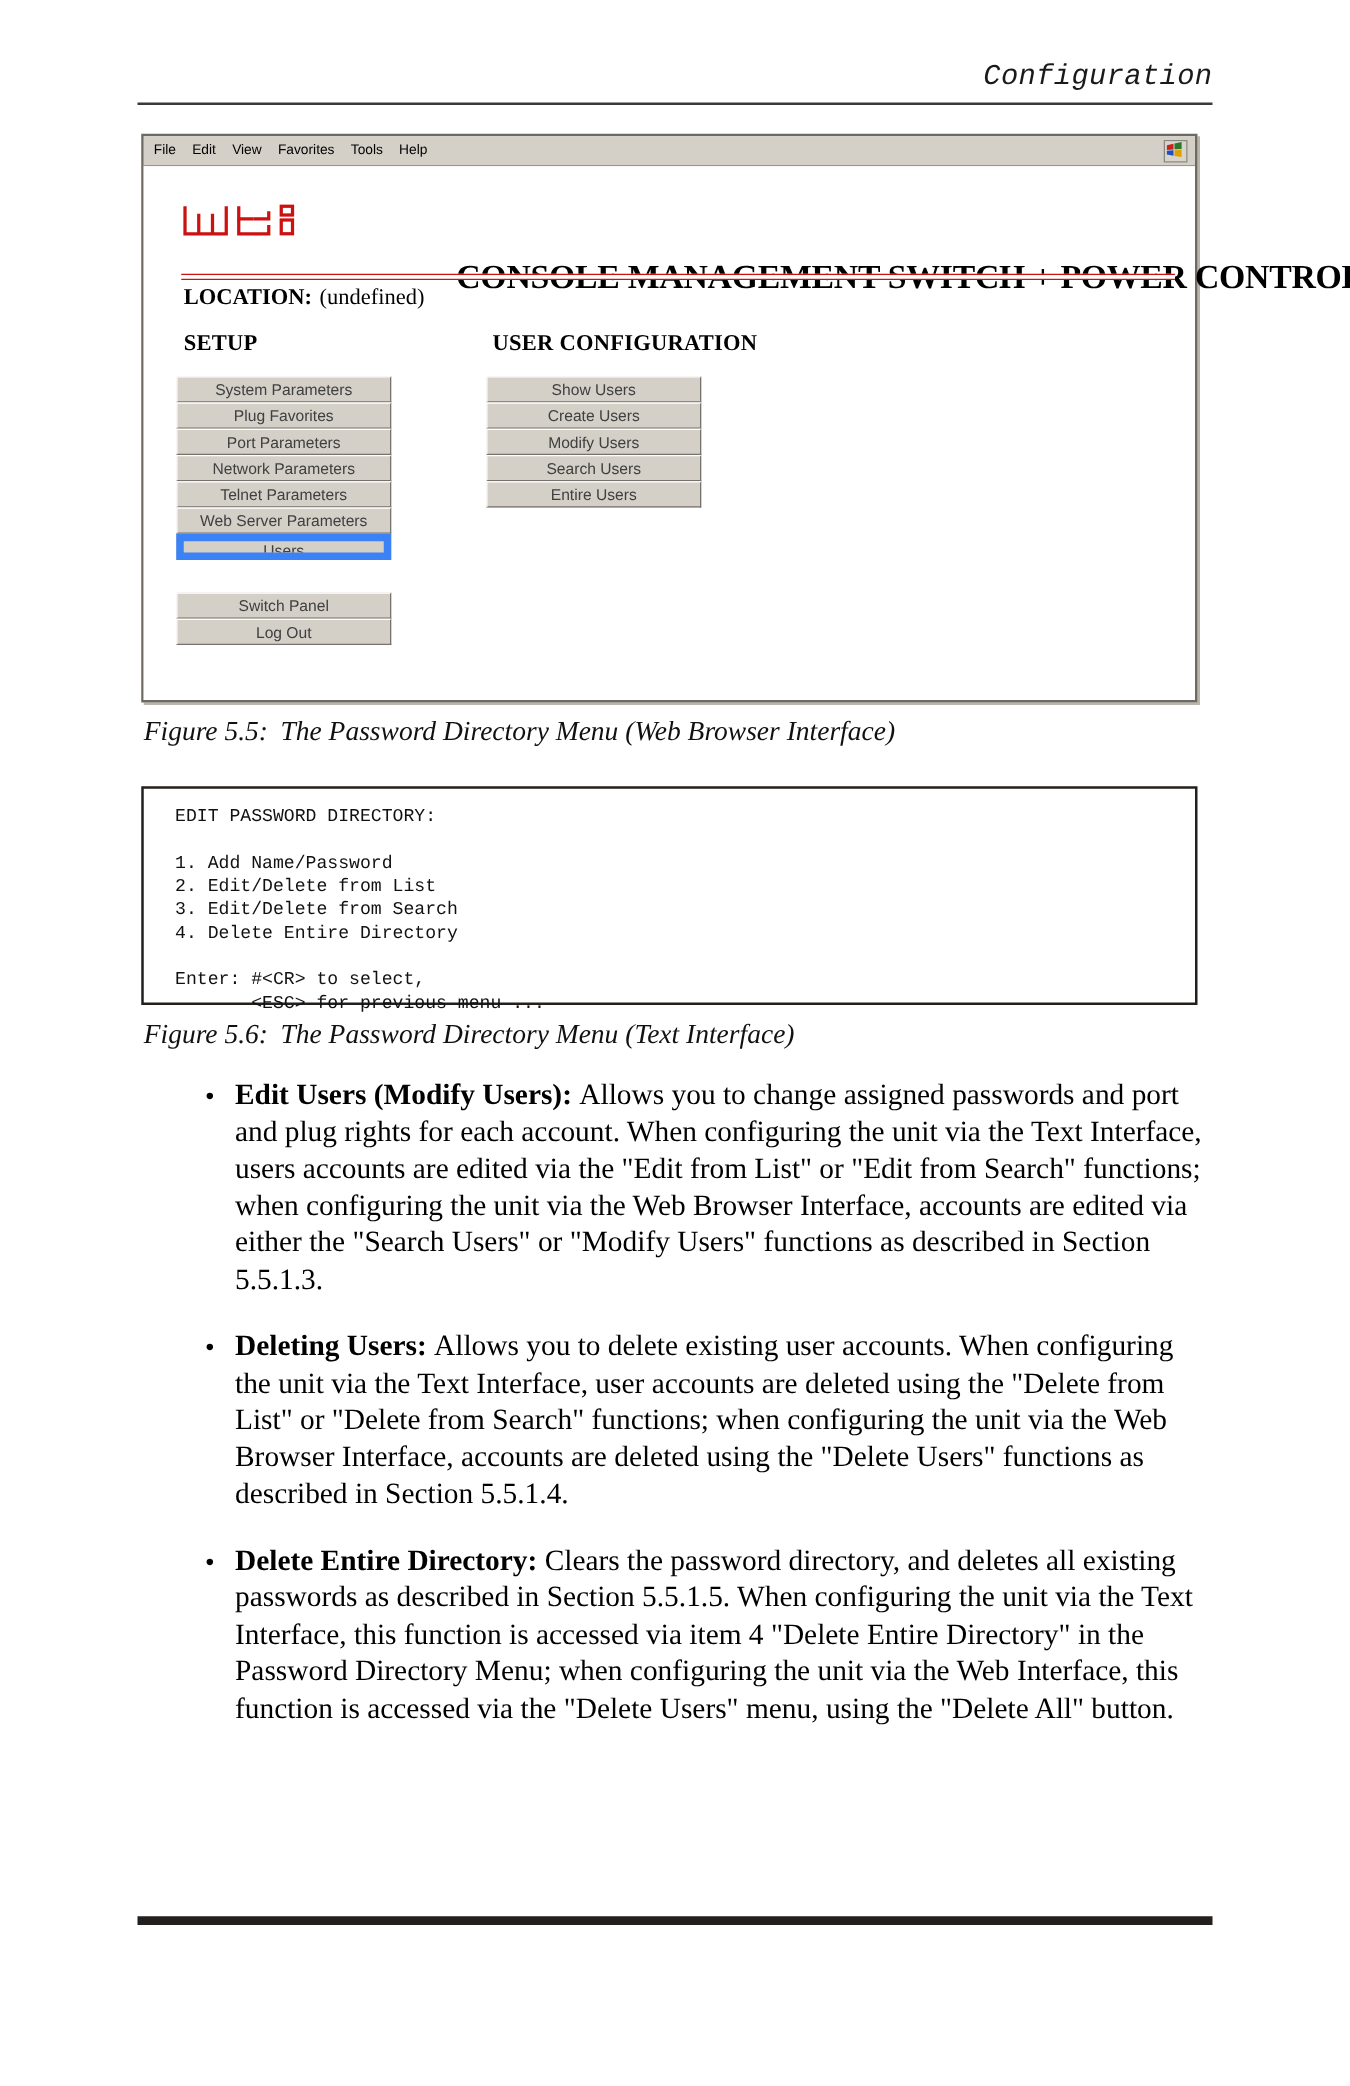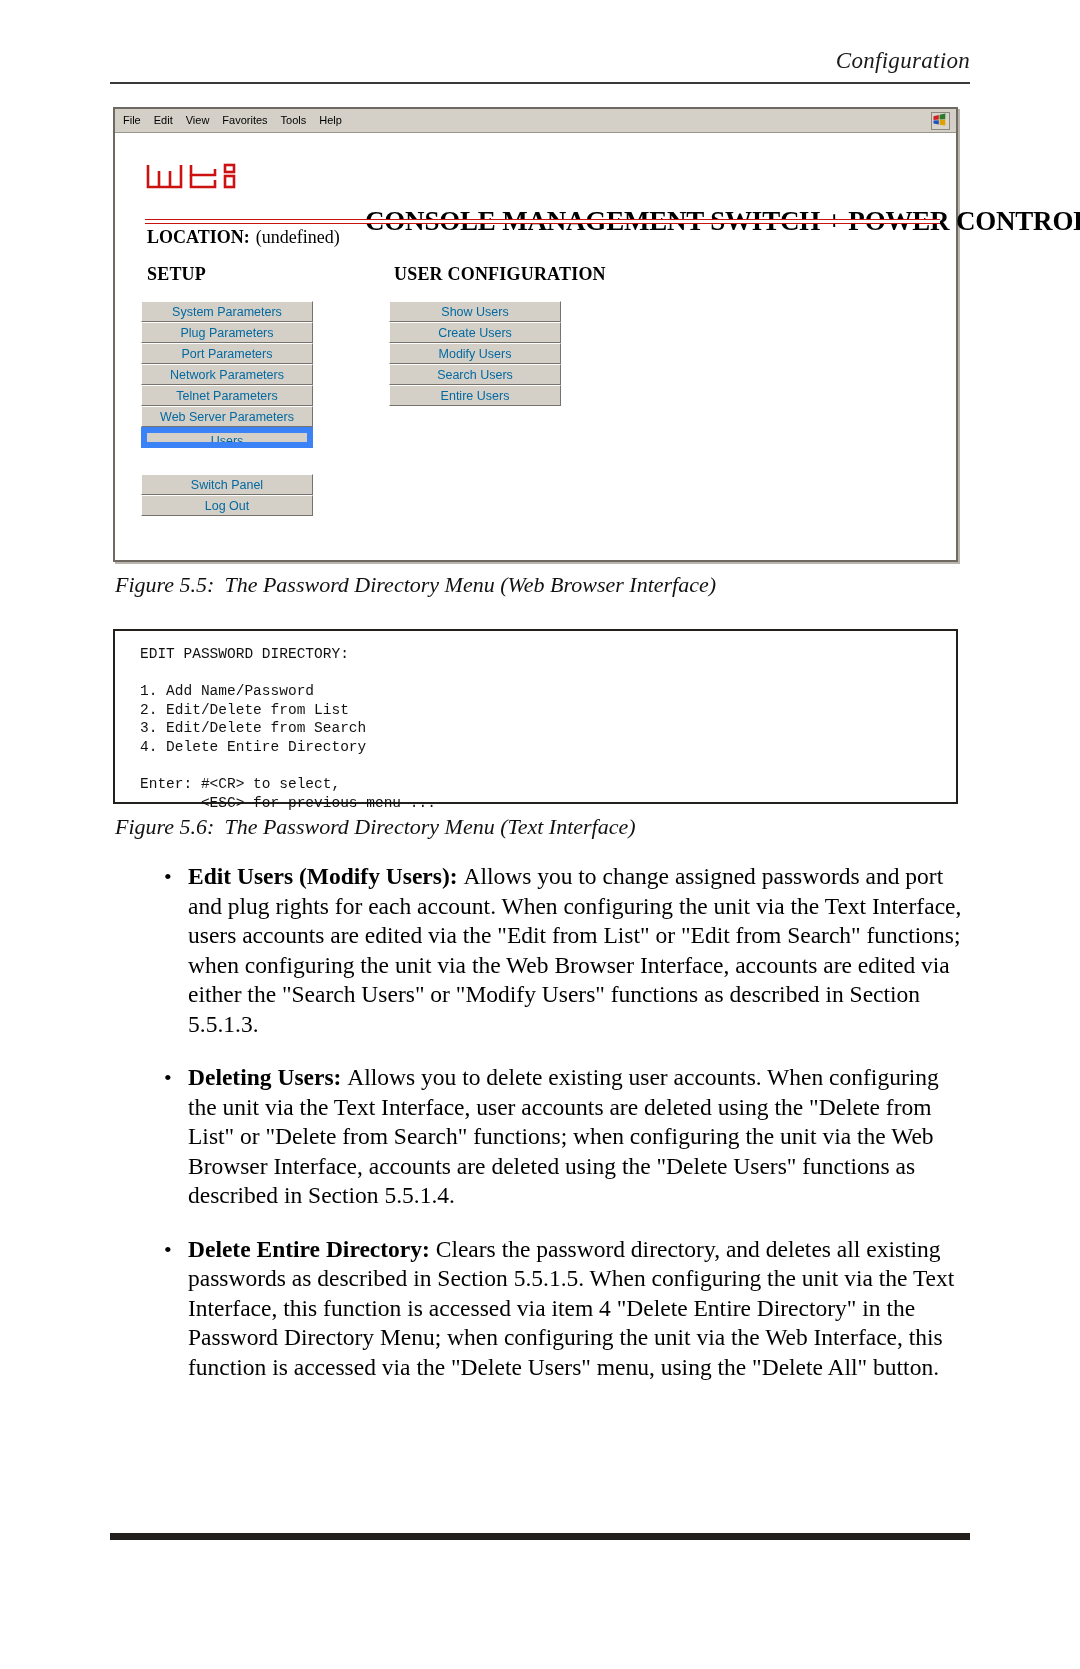--- a/index.html
+++ b/index.html
@@ -21,21 +21,21 @@
     position: absolute;
     left: 110px;
     top: 48px;
     width: 860px;
     height: 40px;
   }
   .page-header .hdr-text {
     position: absolute;
     right: 0;
     top: 0;
-    font-family: Liberation Serif, serif;
+    font-family: Liberation Mono, monospace;
     font-style: italic;
     font-size: 23px;
     letter-spacing: 0.3px;
     color: #1a1a1a;
   }
   .page-header .hdr-rule {
     position: absolute;
     left: 0;
     right: 0;
     top: 34px;
@@ -159,21 +159,21 @@
   .btn-group.user-main   { left: 272px; top: 168px; width: 172px; }
 
   .web-btn {
     display: block;
     width: 100%;
     height: 21px;
     line-height: 20px;
     text-align: center;
     font-family: "Liberation Sans", sans-serif;
     font-size: 12.5px;
-    color: #0369a1;
+    color: #404040;
     background: #d4d0c8;
     border: 1px solid #ffffff;
     border-right-color: #77736c;
     border-bottom-color: #77736c;
     box-sizing: border-box;
     margin: 0;
     padding: 0;
     cursor: pointer;
     white-space: nowrap;
     overflow: hidden;
@@ -324,21 +324,21 @@
 
     <div class="location-line">
       <span>LOCATION:</span><span class="loc-value">(undefined)</span>
     </div>
 
     <div class="col-heading setup">SETUP</div>
     <div class="col-heading userconfig">USER CONFIGURATION</div>
 
     <div class="btn-group setup-main">
       <button class="web-btn">System Parameters</button>
-      <button class="web-btn">Plug Parameters</button>
+      <button class="web-btn">Plug Favorites</button>
       <button class="web-btn">Port Parameters</button>
       <button class="web-btn">Network Parameters</button>
       <button class="web-btn">Telnet Parameters</button>
       <button class="web-btn">Web Server Parameters</button>
       <button class="web-btn selected">Users</button>
     </div>
 
     <div class="btn-group setup-extra">
       <button class="web-btn">Switch Panel</button>
       <button class="web-btn">Log Out</button>

